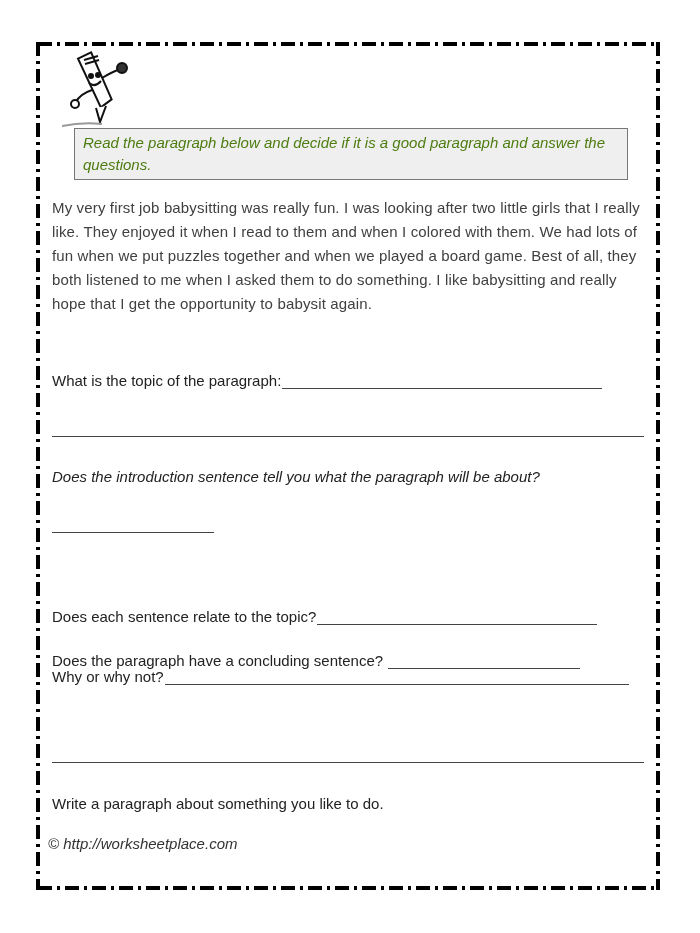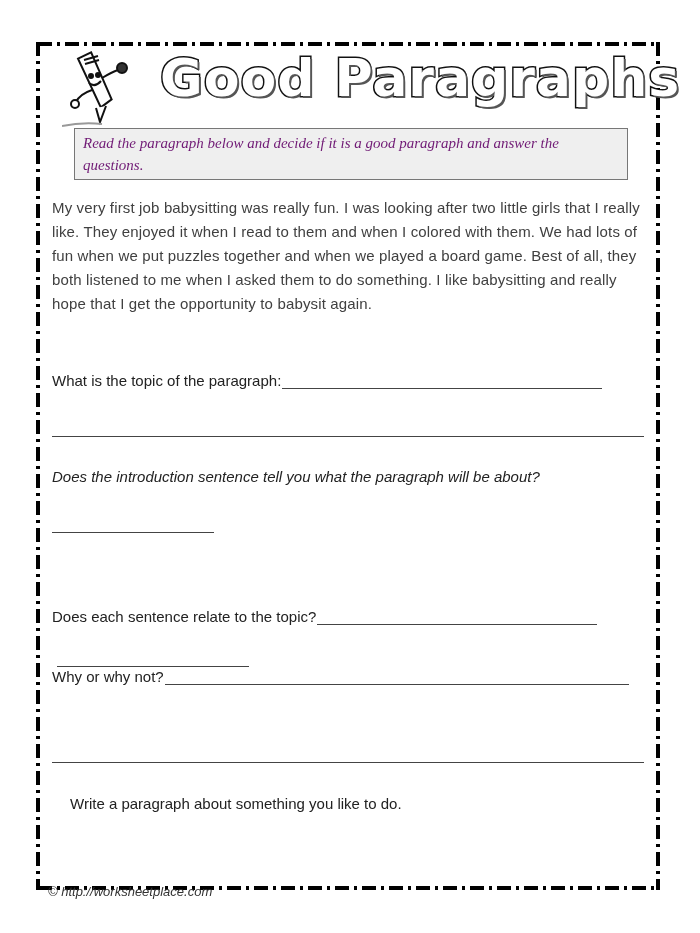--- a/index.html
+++ b/index.html
@@ -18,30 +18,30 @@
 
   .header { position:absolute; left:62px; top:46px; width:560px; height:80px; }
   .mascot { position:absolute; left:0; top:4px; width:80px; height:80px; }
   .title { position:absolute; left:98px; top:2px; font-size:52px; font-weight:bold;
     font-family:"DejaVu Sans", sans-serif; letter-spacing:1px; color:#fff;
     -webkit-text-stroke:3px #111; paint-order:stroke fill;
     text-shadow: 2px 2px 0 #555; white-space:nowrap; }
 
   .instructions { position:absolute; left:74px; top:128px; width:554px; height:52px;
     border:1px solid #777; background:#efefef; padding:3px 8px; box-sizing:border-box;
-    font-style:italic; font-size:15px; line-height:22px; color:#701a75;font-family:Liberation Serif, serif; }
+    font-style:italic; font-size:15px; line-height:22px; color:#4d7c0f; }
 
   .passage { position:absolute; left:52px; top:196px; width:600px;
     font-size:15px; line-height:24px; color:#404040; letter-spacing:0.15px; }
 
   .q { position:absolute; left:52px; font-size:15px; color:#222; white-space:nowrap; display:flex; align-items:flex-end; }
   .q .line { border-bottom:1px solid #444; height:14px; margin-left:1px; }
   .blank { position:absolute; left:52px; border-bottom:1px solid #444; height:1px; }
 
-  .footer { position:absolute; left:48px; top:884px; font-size:13px; font-style:italic; color:#333; }
+  .footer { position:absolute; left:48px; top:835px; font-size:15px; font-style:italic; color:#333; }
 </style>
 </head>
 <body>
 
 <div id="b-top" class="border-h"></div>
 <div id="b-bottom" class="border-h"></div>
 <div id="b-left" class="border-v"></div>
 <div id="b-right" class="border-v"></div>
 
 <div class="header">
@@ -54,21 +54,20 @@
       <circle cx="36" cy="25" r="2" fill="#111"></circle>
       <path d="M27 33 Q33 38 39 31"></path>
       <path d="M40 28 Q50 22 56 20"></path>
       <circle cx="60" cy="18" r="5" fill="#333"></circle>
       <path d="M30 40 Q18 44 14 52"></path>
       <circle cx="13" cy="54" r="4"></circle>
       <path d="M34 58 L38 72 L44 56" fill="#fff"></path>
     </g>
     <path d="M0 76 Q20 72 40 74" stroke="#999" stroke-width="2" fill="none"></path>
   </svg>
-  <div class="title">Good Paragraphs</div>
 </div>
 
 <div class="instructions">Read the paragraph below and decide if it is a good paragraph and answer the questions.</div>
 
 <div class="passage">My very first job babysitting was really fun. I was looking after two little girls that I really like. They enjoyed it when I read to them and when I colored with them.  We had lots of fun when we put puzzles together and when we played a board game.  Best of all, they both listened to me when I asked them to do something.  I like babysitting and really hope that I get the opportunity to babysit again.</div>
 
 <div class="q" style="top:372px;">
   <span>What is the topic of the paragraph:</span>
   <span class="line" style="width:320px;"></span>
 </div>
@@ -78,26 +77,27 @@
   <span>Does the introduction sentence tell you what the paragraph will be about?</span>
 </div>
 <div class="blank" style="top:531px; width:162px;"></div>
 
 <div class="q" style="top:580px;margin-top:28px;">
   <span>Does each sentence relate to the topic?</span>
   <span class="line" style="width:280px;"></span>
 </div>
 
 <div class="q" style="top:652px;">
+  <span>Does the paragraph have a concluding sentence?</span>
   <span class="line" style="width:192px; margin-left:5px;"></span>
 </div>
 
 <div class="q" style="top:668px;">
   <span>Why or why not?</span>
   <span class="line" style="width:464px;"></span>
 </div>
 <div class="blank" style="top:761px; width:592px;"></div>
 
-<div class="q" style="top:795px;margin-left:18px;">
+<div class="q" style="top:795px;">
   <span>Write a paragraph about something you like to do.</span>
 </div>
 
 <div class="footer">© http://worksheetplace.com</div>
 
 </body></html>

